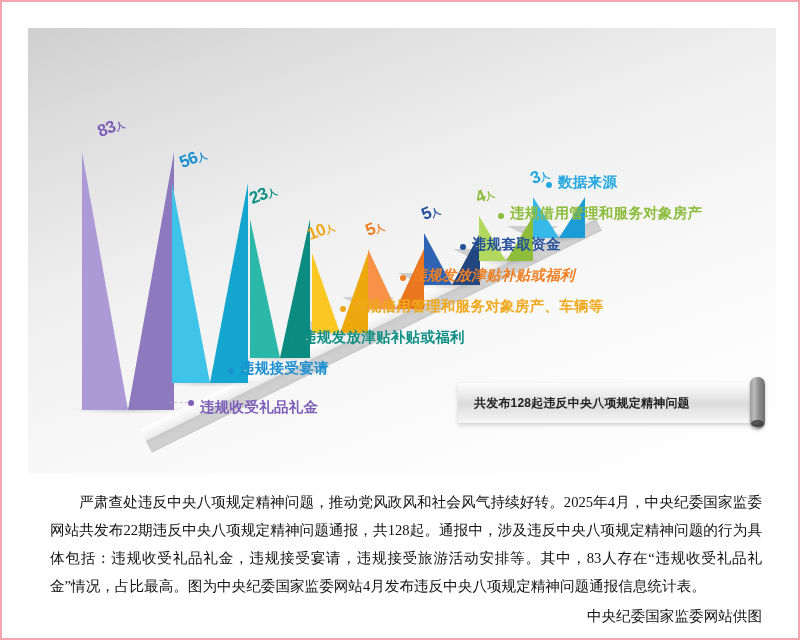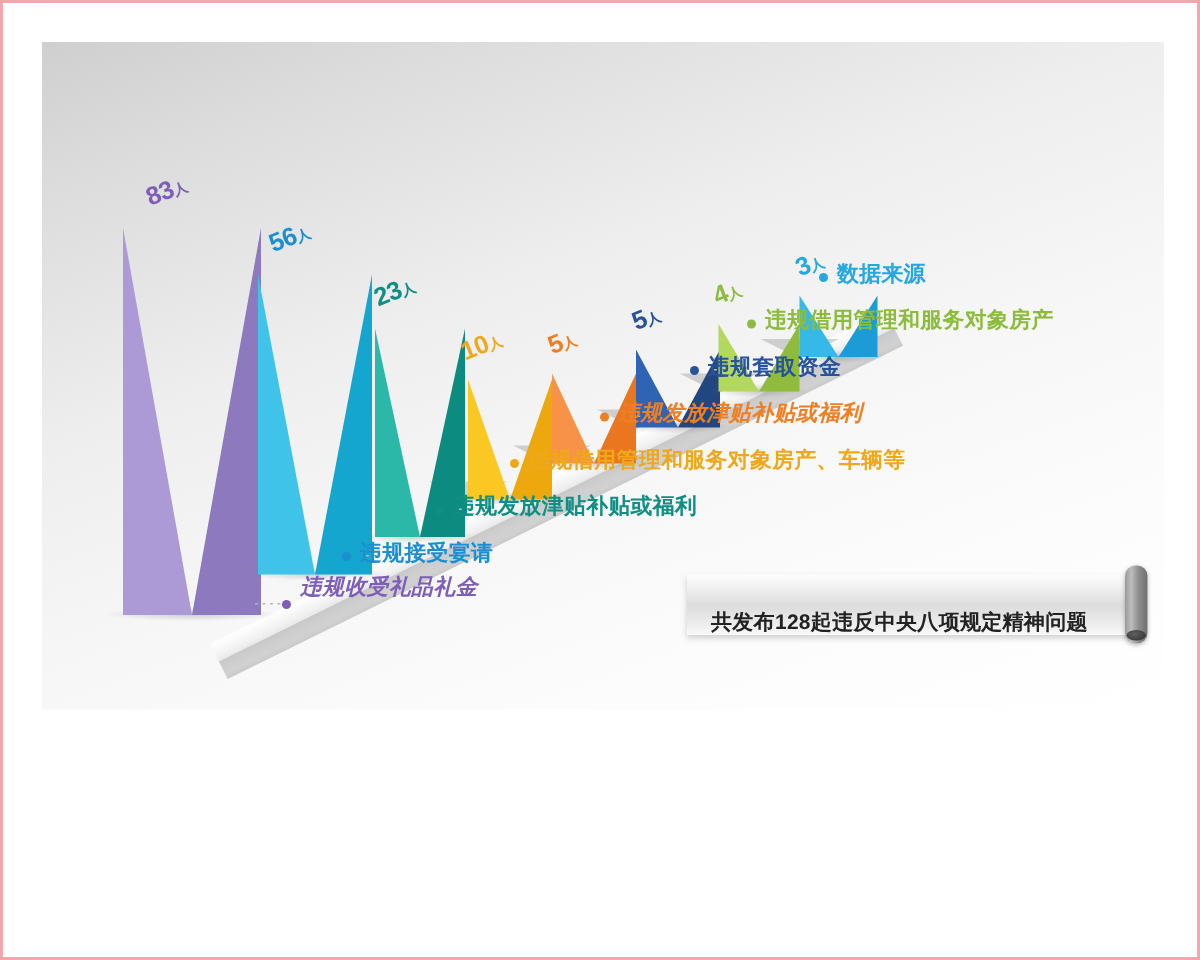--- a/index.html
+++ b/index.html
@@ -100,23 +100,23 @@
 
   
   #banner {
     position: absolute;
     left: 430px; top: 355px;
     width: 300px; height: 40px;
     background: linear-gradient(180deg,#fdfdfd 0%,#f0f0f0 22%,#dcdcdc 52%,#eaeaea 78%,#f8f8f8 100%);
     box-shadow: 0 2px 4px rgba(120,120,120,.35);
   }
   #banner-text {
-    position: absolute; left: 16px; top: 12px; right: 26px; height: 40px;
+    position: absolute; left: 16px; top: 0; right: 26px; height: 40px;
     display: flex; align-items: center;
-    font-size: 14px; font-weight: bold; color: #222;
+    font-size: 12px; font-weight: bold; color: #222;
     letter-spacing: .2px;
     white-space: nowrap;
   }
   #banner-roll {
     position: absolute;
     right: -7px; top: -6px;
     width: 15px; height: 52px;
     border-radius: 7px;
     background: linear-gradient(90deg,#9a9a9a 0%,#bdbdbd 28%,#8e8e8e 60%,#6f6f6f 100%);
     box-shadow: 0 1px 3px rgba(90,90,90,.45);
@@ -227,21 +227,21 @@
         <div class="leader" style="left: 392px; top: 249px; width: 8px;"></div>
         <div class="leader-dot" style="left: 372px; top: 246.5px; background: rgb(239, 127, 35);"></div>
         <div class="leader" style="left: 448px; top: 218px; width: 8px;"></div>
         <div class="leader-dot" style="left: 432px; top: 215.5px; background: rgb(39, 82, 156);"></div>
         <div class="leader" style="left: 501px; top: 187px; width: 8px;"></div>
         <div class="leader-dot" style="left: 470px; top: 184.5px; background: rgb(140, 188, 60);"></div>
         <div class="leader" style="left: 553px; top: 156px; width: 8px;"></div>
         <div class="leader-dot" style="left: 518px; top: 153.5px; background: rgb(35, 168, 224);"></div>
       </div>
     <div id="label-layer">
-        <div class="cat-label" style="left: 172px; top: 354px; color: rgb(125, 95, 184); font-style: italic;">违规收受礼品礼金</div>
+        <div class="cat-label" style="left: 172px; top: 370px; color: rgb(125, 95, 184);">违规收受礼品礼金</div>
         <div class="cat-label" style="left: 212px; top: 331px; color: rgb(27, 143, 208);">违规接受宴请</div>
         <div class="cat-label" style="left: 274px; top: 300px; color: rgb(15, 143, 132);">违规发放津贴补贴或福利</div>
         <div class="cat-label" style="left: 324px; top: 269px; color: rgb(240, 168, 27);">违规借用管理和服务对象房产、车辆等</div>
         <div class="cat-label" style="left: 384px; top: 238px; color: rgb(239, 127, 35); font-style: italic;">违规发放津贴补贴或福利</div>
         <div class="cat-label" style="left: 444px; top: 207px; color: rgb(39, 82, 156);">违规套取资金</div>
         <div class="cat-label" style="left: 482px; top: 176px; color: rgb(140, 188, 60);">违规借用管理和服务对象房产</div>
         <div class="cat-label" style="left: 530px; top: 145px; color: rgb(35, 168, 224);">数据来源</div>
       </div>
     <div id="vlabel-layer">
         <div class="vlabel" style="left: 74px; top: 94px; color: rgb(125, 95, 184);"><span class="num">83</span><span class="unit">人</span></div>
@@ -254,14 +254,18 @@
         <div class="vlabel" style="left: 507px; top: 141px; color: rgb(35, 168, 224);"><span class="num">3</span><span class="unit">人</span></div>
       </div>
 
     <div id="banner">
       <div id="banner-text">共发布128起违反中央八项规定精神问题</div>
       <div id="banner-roll"></div>
     </div>
 
   </div>
 
+  <div id="body-block">
+    <div id="body-para">严肃查处违反中央八项规定精神问题，推动党风政风和社会风气持续好转。2025年4月，中央纪委国家监委网站共发布22期违反中央八项规定精神问题通报，共128起。通报中，涉及违反中央八项规定精神问题的行为具体包括：违规收受礼品礼金，违规接受宴请，违规接受旅游活动安排等。其中，83人存在“违规收受礼品礼金”情况，占比最高。图为中央纪委国家监委网站4月发布违反中央八项规定精神问题通报信息统计表。</div>
+    <div id="body-sign">中央纪委国家监委网站供图</div>
+  </div>
 
 </div>
 
 </body></html>

